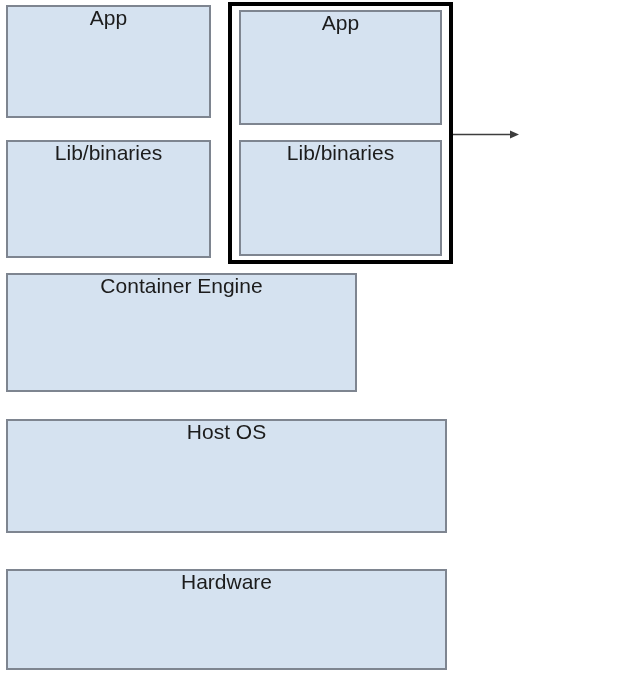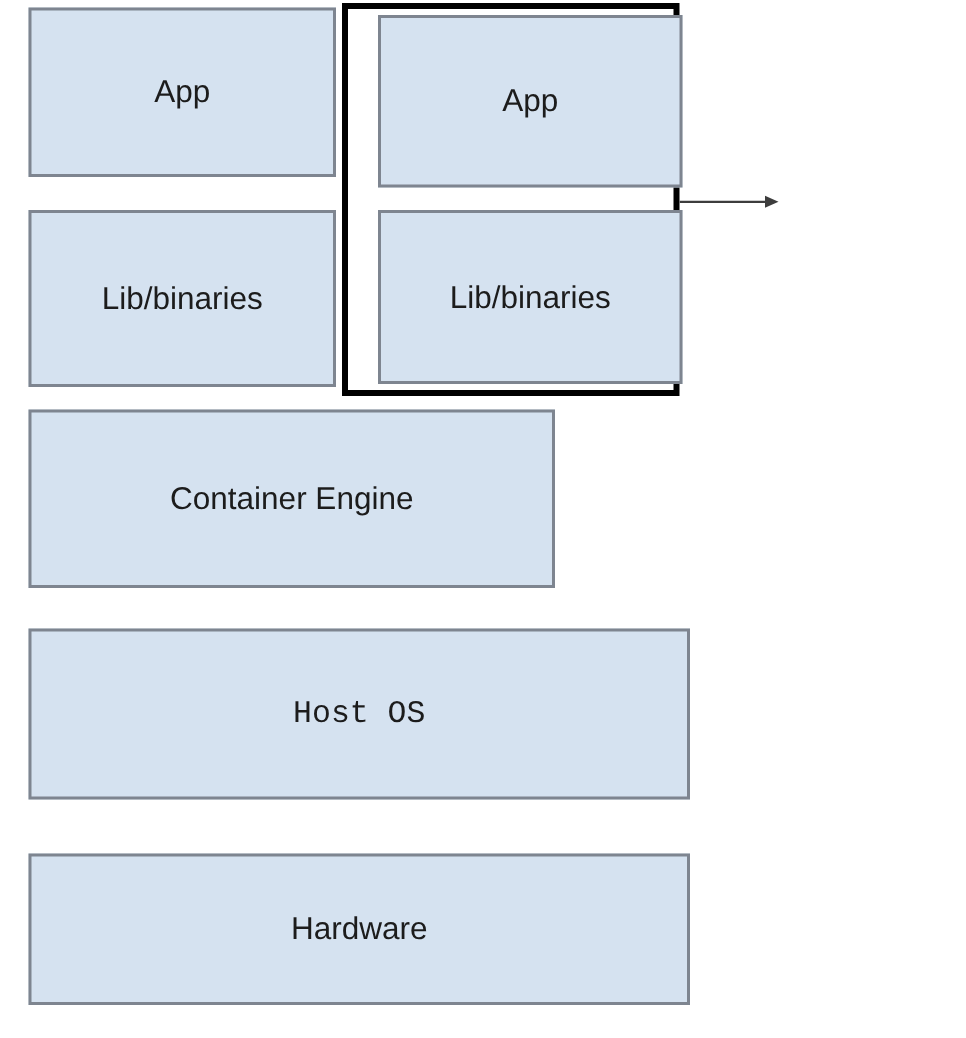--- a/index.html
+++ b/index.html
@@ -15,23 +15,22 @@
     font-family: "Liberation Sans", sans-serif;
     color: var(--label-text, #1c1c1c);
     overflow: hidden;
   }
   .box {
     position: absolute;
     box-sizing: border-box;
     background: var(--box-fill, #d5e2f0);
     border: 2px solid var(--box-border, #7e8590);
     display: flex;
-    align-items: center;
+    align-items: flex-start;
     justify-content: center;
-    margin-left: 13px;
   }
   .box .label {
     font-size: 21px;
     line-height: 1;
     white-space: nowrap;
   }
   
   .host-app  { left: 6px;  top: 5px;   width: 205px; height: 113px; }
   .host-lib  { left: 6px;  top: 140px; width: 205px; height: 118px; }
   
@@ -40,21 +39,21 @@
     box-sizing: border-box;
     left: 228px; top: 2px;
     width: 225px; height: 262px;
     border: 4px solid var(--container-outline, #000000);
     background: #ffffff;
   }
   .container-app { left: 7px; top: 4px;   width: 203px; height: 115px; }
   .container-lib { left: 7px; top: 134px; width: 203px; height: 116px; }
   
   .layer-engine   { left: 6px; top: 273px; width: 351px; height: 119px; }
-  .layer-host-os  { left: 6px; top: 419px; width: 441px; height: 114px; font-family: Liberation Mono, monospace; }
+  .layer-host-os  { left: 6px; top: 419px; width: 441px; height: 114px; }
   .layer-hardware { left: 6px; top: 569px; width: 441px; height: 101px; }
   
   .arrow-wrap {
     position: absolute;
     left: 453px; top: 127px;
     width: 68px; height: 15px;
   }
   .callout-label {
     position: absolute;
     left: 533px; top: 124px;

